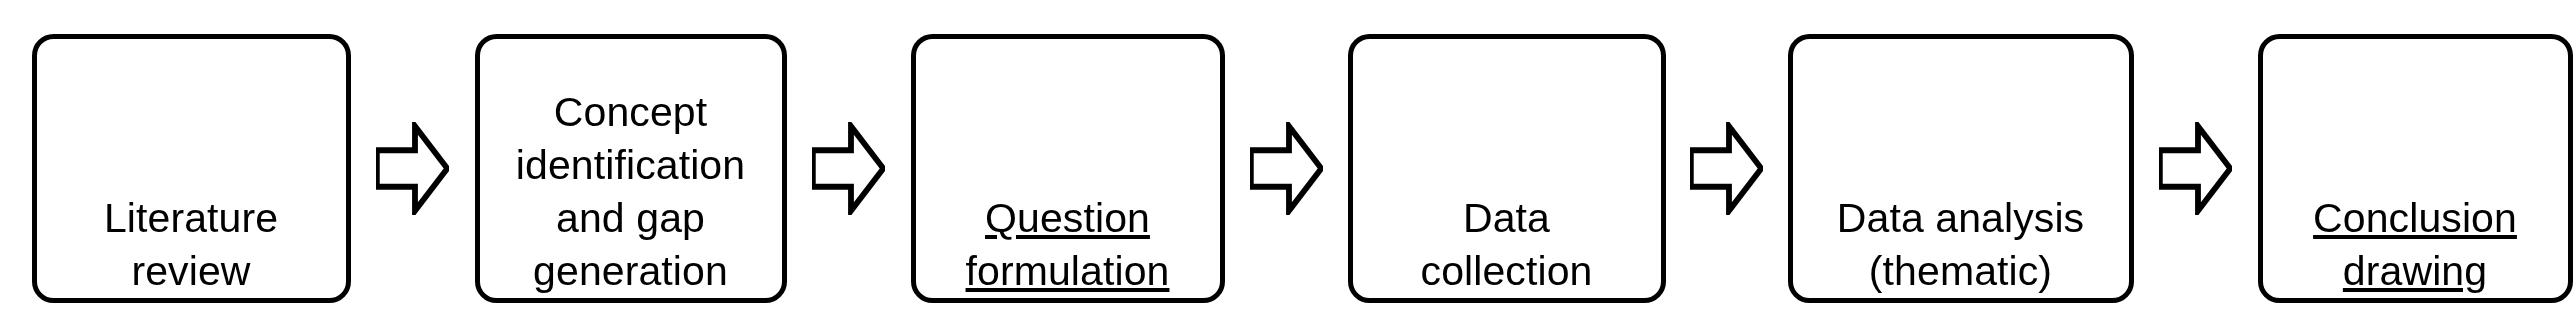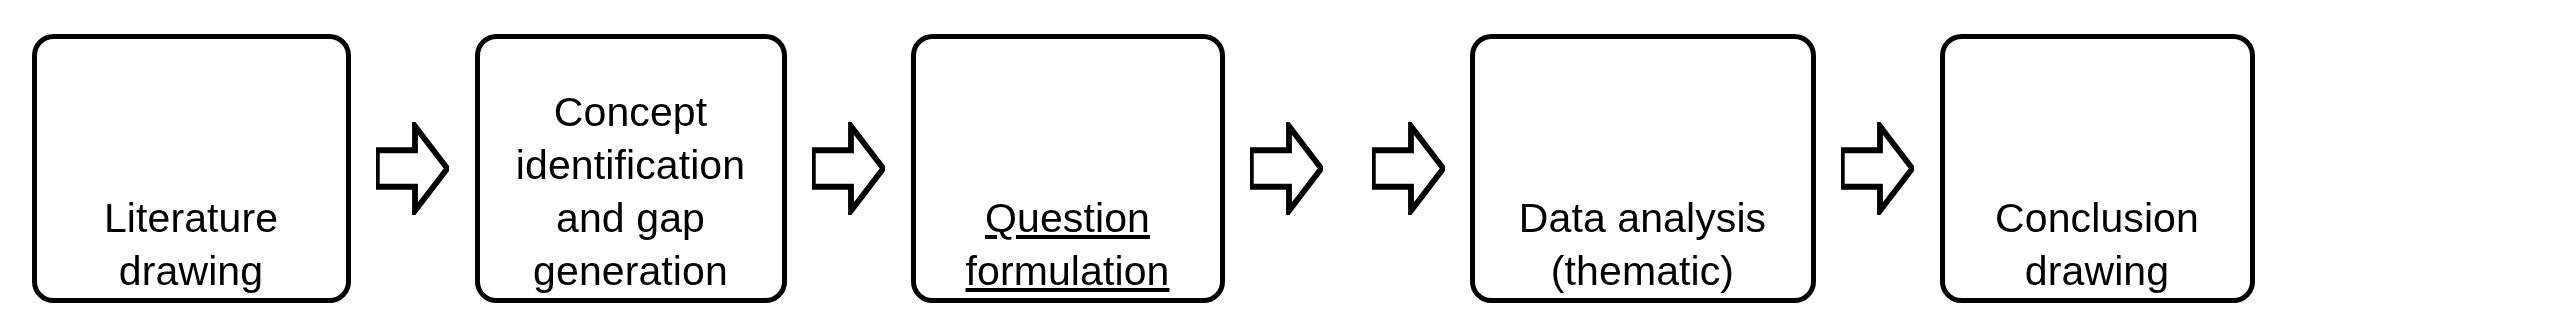--- a/index.html
+++ b/index.html
@@ -56,38 +56,38 @@
   .arrow-connector svg {
     display: block;
   }
   
   .lead-gap   { flex: 0 0 31.5px; height: 0.8px; }
   .box-w-1    { width: 319px; }
   .box-w-2    { width: 312px; }
   .box-w-3    { width: 314px; text-decoration: underline; }
   .box-w-4    { width: 318px; }
   .box-w-5    { width: 346px; }
-  .box-w-6    { width: 315px; }
+  .box-w-6    { width: 315px; text-decoration: underline; }
   .gap-1      { width: 124px; }
   .gap-2      { width: 124px; }
   .gap-3      { width: 123px; }
   .gap-4      { width: 122px; }
   .gap-5      { width: 124px; }
 </style>
 </head>
 <body>
 
 <div id="canvas">
   <div class="flow-row">
 
     <div class="lead-gap"></div>
 
     <div class="node-box box-w-1">
       <span class="node-label">Literature
-drawing</span>
+review</span>
     </div>
 
     <div class="arrow-connector gap-1">
       <span>
         <svg width="73" height="93" viewBox="0 0 88 112" aria-hidden="true">
           <polygon points="1,34 47,34 47,5 86,56 47,107 47,78 1,78" fill="#ffffff" stroke="#000000" stroke-width="7" stroke-linejoin="miter"></polygon>
         </svg>
       </span>
     </div>
 
@@ -112,20 +112,24 @@
     </div>
 
     <div class="arrow-connector gap-3">
       <span>
         <svg width="73" height="93" viewBox="0 0 88 112" aria-hidden="true">
           <polygon points="1,34 47,34 47,5 86,56 47,107 47,78 1,78" fill="#ffffff" stroke="#000000" stroke-width="7" stroke-linejoin="miter"></polygon>
         </svg>
       </span>
     </div>
 
+    <div class="node-box box-w-4">
+      <span class="node-label">Data
+collection</span>
+    </div>
 
     <div class="arrow-connector gap-4">
       <span>
         <svg width="73" height="93" viewBox="0 0 88 112" aria-hidden="true">
           <polygon points="1,34 47,34 47,5 86,56 47,107 47,78 1,78" fill="#ffffff" stroke="#000000" stroke-width="7" stroke-linejoin="miter"></polygon>
         </svg>
       </span>
     </div>
 
     <div class="node-box box-w-5">

